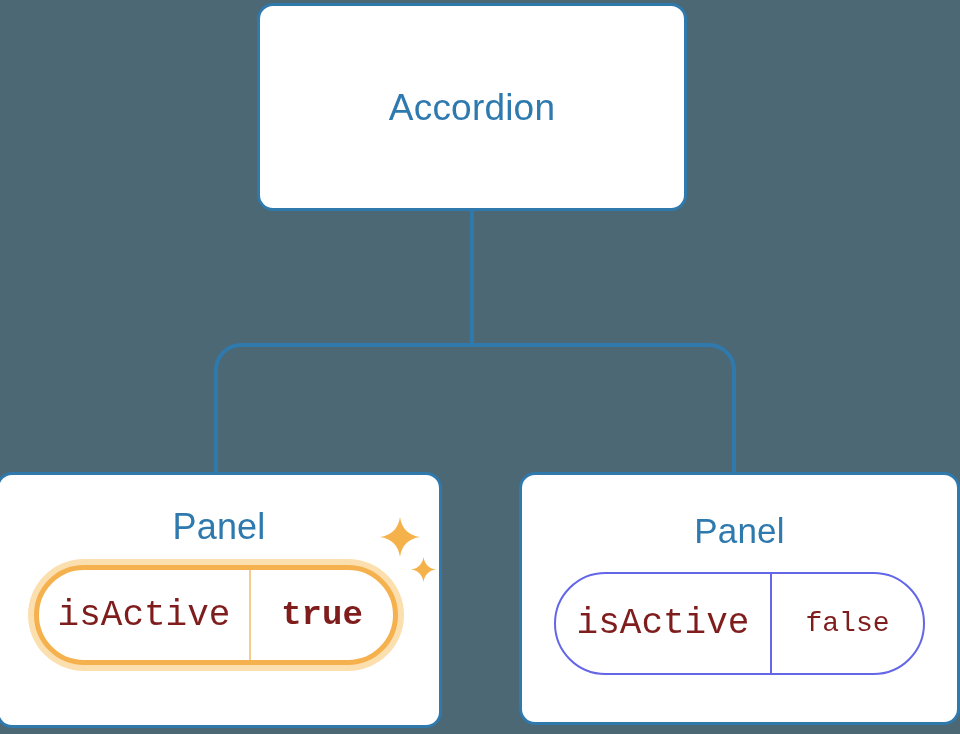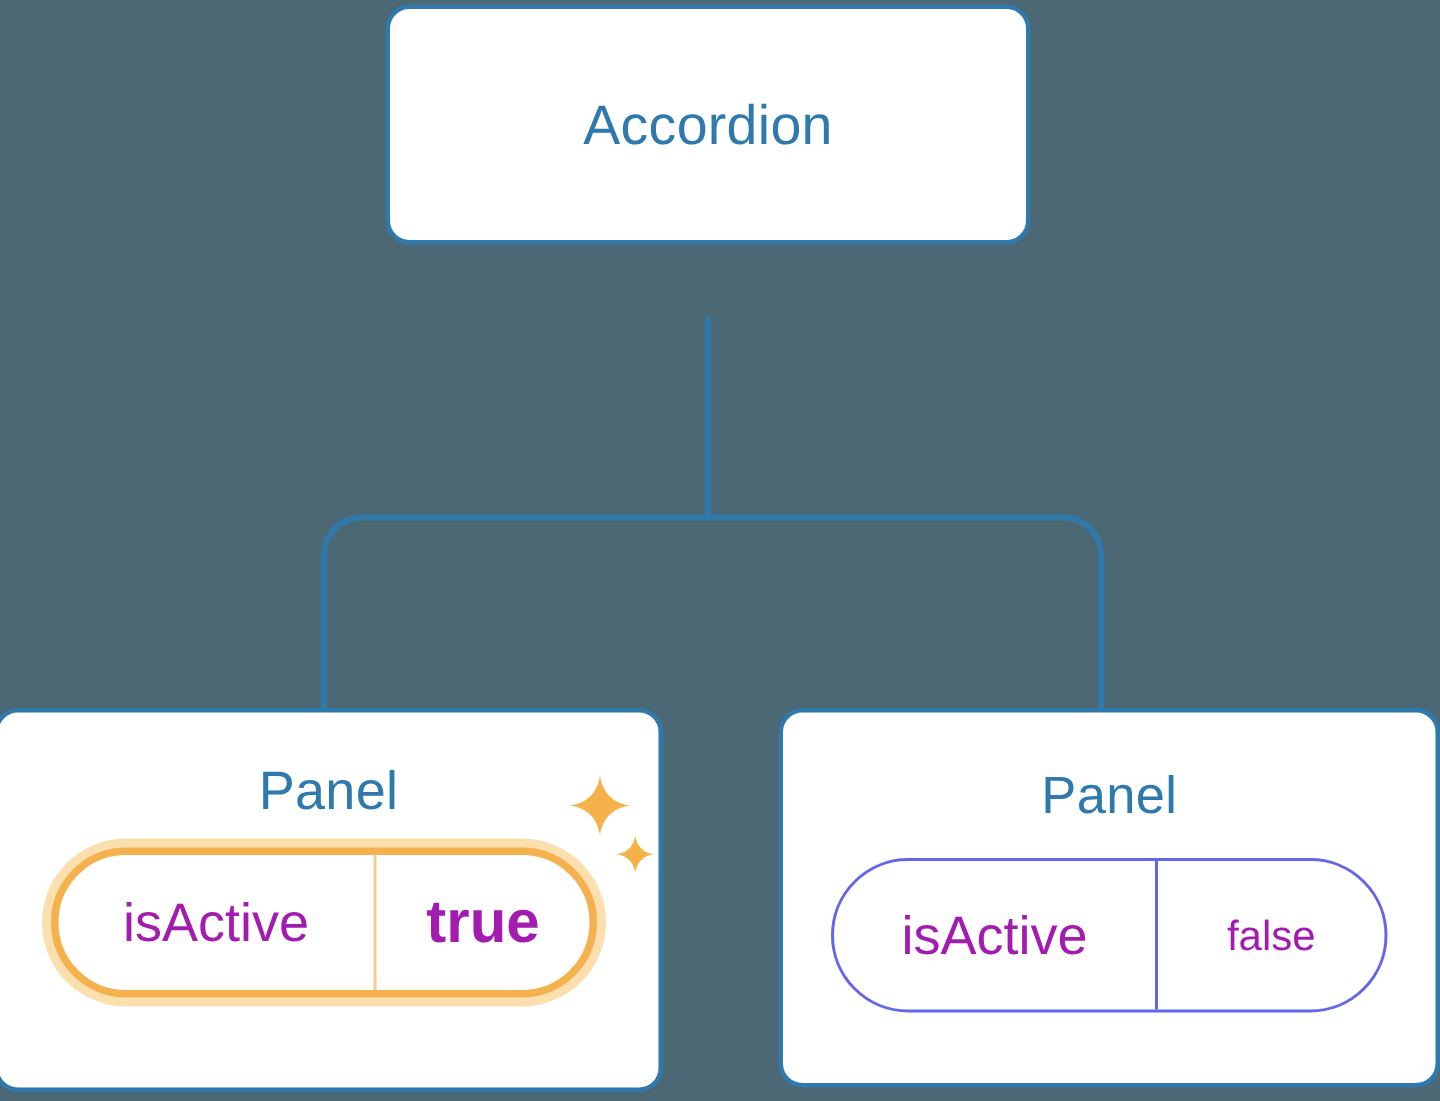--- a/index.html
+++ b/index.html
@@ -47,21 +47,21 @@
     letter-spacing: 0.2px;
     line-height: 1;
     white-space: nowrap;
   }
 
   
   #node-accordion {
     left: 257px;
     top: 3px;
     width: 430px;
-    height: 160px;
+    height: 208px;
     justify-content: center;
   }
 
   
   #node-panel-left {
     left: -4px;
     top: 472px;
     width: 446px;
     height: 256px;
     border-radius: 16px;
@@ -90,21 +90,22 @@
     background: #ffffff;
     box-sizing: border-box;
     border-radius: 999px;
   }
   .pill-key, .pill-val {
     display: flex;
     align-items: center;
     justify-content: center;
     box-sizing: border-box;
     white-space: nowrap;
-    color: #a21caf;
+    color: #7f1d1d;
+    font-family: Liberation Mono, monospace;
   }
 
   
   #pill-right {
     width: 371px;
     height: 103px;
     border: 2px solid #6366e8;
   }
   #pill-right .pill-key {
     width: 216px;
@@ -127,21 +128,21 @@
     border: 5px solid #f5b14e;
     box-shadow: 0 0 0 6px #fbdfaf;
   }
   #pill-left .pill-key {
     width: 212px;
     font-size: 36px;
     border-right: 2px solid #f6cb8d;
   }
   #pill-left .pill-val {
     flex: 1;
-    font-size: 40px;
+    font-size: 34px;
     font-weight: 700;
   }
 
   
   .sparkle {
     position: absolute;
     pointer-events: none;
   }
   #sparkle-big {
     right: -22px;

